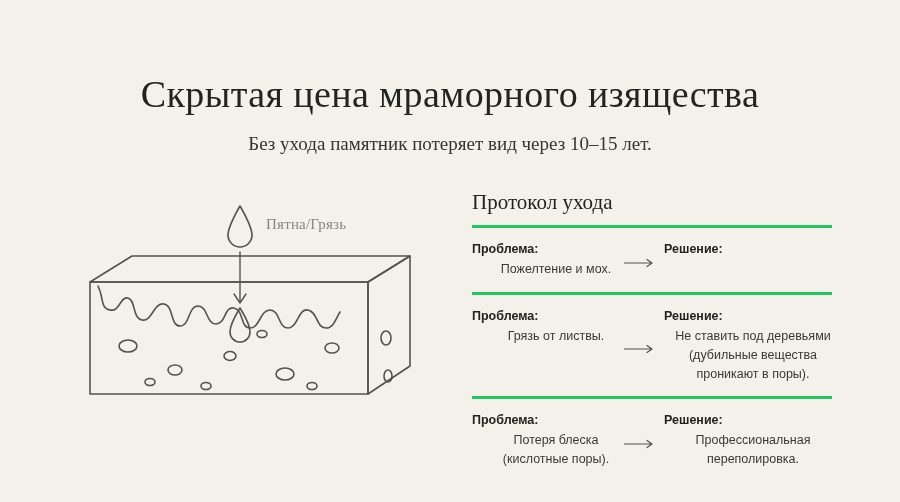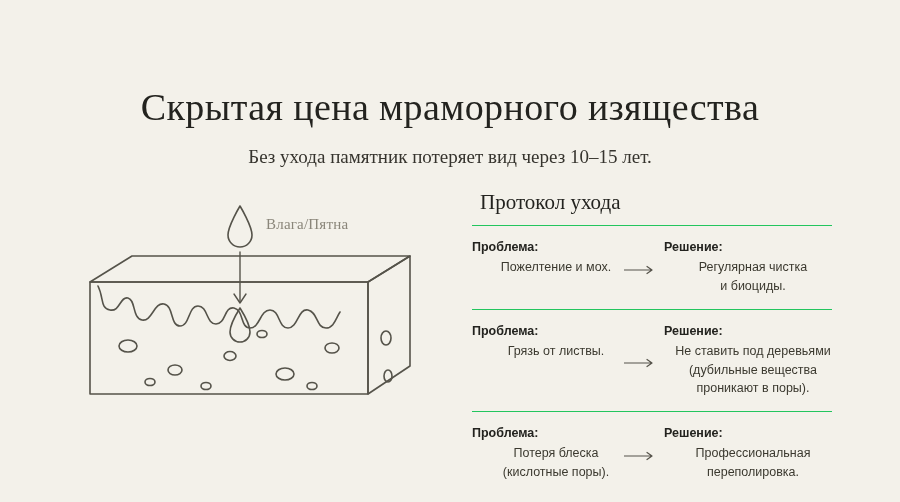--- a/index.html
+++ b/index.html
@@ -26,21 +26,21 @@
     left: 0;
     width: 900px;
     text-align: center;
   }
   .title {
     font-family: "Liberation Serif", serif;
     font-size: 38px;
     font-weight: 400;
     letter-spacing: 0.4px;
     color: #23231f;
-    margin: 13px;
+    margin: 0;
     line-height: 1.2;
   }
   .subtitle {
     font-family: "Liberation Serif", serif;
     font-size: 19px;
     font-weight: 400;
     color: #36342e;
     margin: 14px 0 0 0;
     line-height: 1.3;
   }
@@ -67,27 +67,27 @@
     position: absolute;
     left: 472px;
     top: 190px;
     width: 360px;
   }
   .protocol-title {
     font-family: "Liberation Serif", serif;
     font-size: 21px;
     font-weight: 400;
     color: #23231f;
-    margin: 0 0 10px 8px;
+    margin: 0 0 10px 0;
   }
   .row {
     display: flex;
     align-items: flex-start;
     padding: 12px 0 13px 0;
-    border-top: 1px solid #22c55e;
+    border-top: 3px solid #22c55e;
     position: relative;
   }
   .row:first-of-type {
     border-top: 1px solid #c9c4b3;
   }
   .col {
     width: 168px;
     flex: 0 0 168px;
   }
   .col.right {
@@ -155,38 +155,36 @@
         <ellipse cx="232" cy="196" rx="5" ry="3.5"></ellipse>
         <ellipse cx="306" cy="148" rx="5" ry="7"></ellipse>
         <ellipse cx="308" cy="186" rx="4" ry="6"></ellipse>
 
         <path d="M160 118 c0 0 -10 16 -10 24 a10 10 0 0 0 20 0 c0 -8 -10 -24 -10 -24 z"></path>
 
         <path d="M160 62 L160 112" stroke-width="1.4"></path>
         <path d="M154 104 L160 113 L166 104" stroke-width="1.4"></path>
       </g>
     </svg>
-    <div class="drop-label">Влага/Пятна</div>
+    <div class="drop-label">Пятна/Грязь</div>
   </div>
 
   <div class="protocol">
     <div class="protocol-title">Протокол ухода</div>
 
     <div class="row">
       <div class="col">
         <div class="lbl">Проблема:</div>
         <div class="txt">Пожелтение и мох.</div>
       </div>
       <svg class="arrow" viewBox="0 0 34 10">
         <path d="M0 5 L28 5 M23 1.5 L28 5 L23 8.5" fill="none" stroke="#55534a" stroke-width="1.2" stroke-linecap="round" stroke-linejoin="round"></path>
       </svg>
       <div class="col right">
         <div class="lbl">Решение:</div>
-        <div class="txt">Регулярная чистка
-и биоциды.</div>
       </div>
     </div>
 
     <div class="row">
       <div class="col">
         <div class="lbl">Проблема:</div>
         <div class="txt">Грязь от листвы.</div>
       </div>
       <svg class="arrow" viewBox="0 0 34 10">
         <path d="M0 5 L28 5 M23 1.5 L28 5 L23 8.5" fill="none" stroke="#55534a" stroke-width="1.2" stroke-linecap="round" stroke-linejoin="round"></path>

